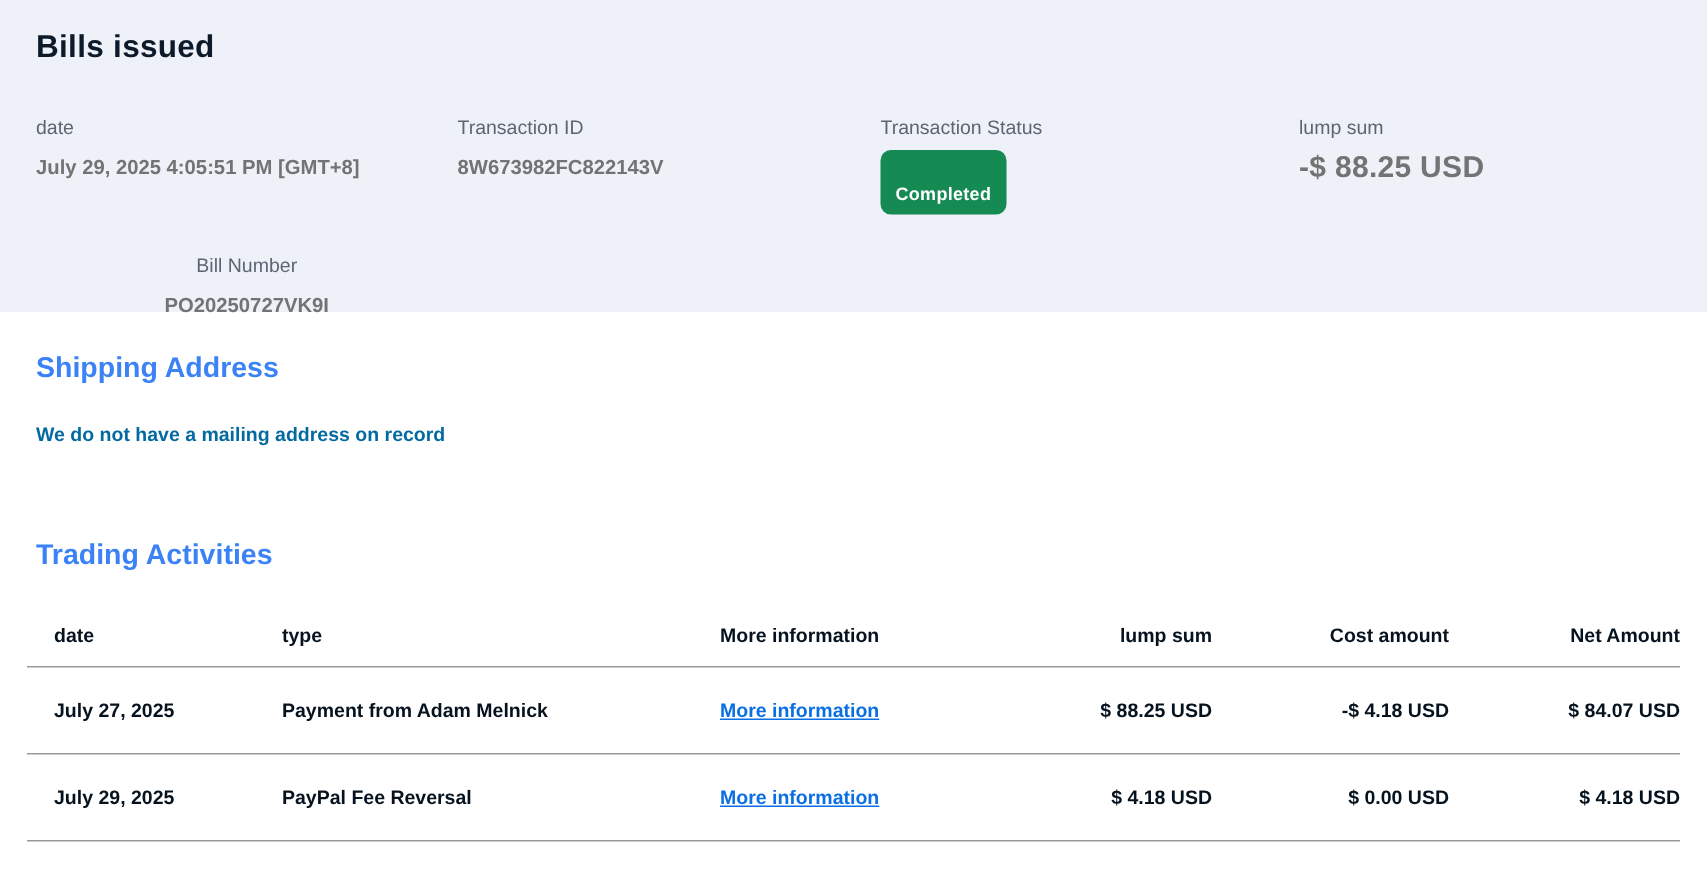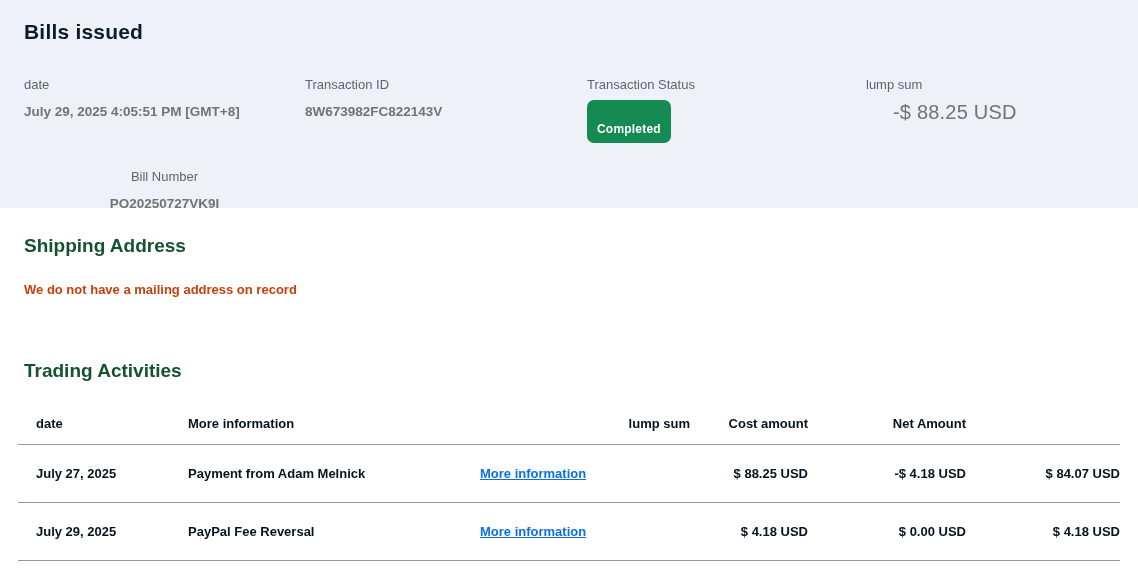--- a/index.html
+++ b/index.html
@@ -33,50 +33,49 @@
     font-weight: 400;
   }
   .field-value {
     margin-top: 12px;
     font-size: 13.5px;
     font-weight: 600;
     color: #737373;
   }
   .field-value.big {
     font-size: 20px;
-    font-weight: 400;
+    font-weight: 700;
     margin-top: 9px;
     letter-spacing: 0.2px;
-    margin-left: 27px;
   }
   .status-badge {
     display: inline-block;
     margin-top: 8px;
     background: #158a52;
     color: #ffffff;
     font-size: 12px;
     font-weight: 700;
     padding: 22px 10px 7px 10px;
     border-radius: 7px;
     letter-spacing: 0.2px;
   }
   .summary-grid.second { margin-top: 26px; text-align: center; }
   
   .section { padding: 0 24px; }
   .section-title {
     font-size: 19px;
     font-weight: 600;
-    color: #14532d;
+    color: #3b82f6;
   }
   .shipping-title { padding-top: 27px; }
   .shipping-message {
     margin-top: 25px;
     font-size: 13px;
     font-weight: 600;
-    color: #c2410c;
+    color: #0369a1;
   }
   .trading-title { margin-top: 63px; }
   
   .table {
     margin: 20px 18px 0 18px;
   }
   .trow {
     display: grid;
     grid-template-columns: 152px 292px 210px 118px 158px 1fr;
     align-items: center;
@@ -142,20 +141,21 @@
   <div class="shipping-message">We do not have a mailing address on record</div>
 </div>
 
 <div class="section">
   <h2 class="section-title trading-title">Trading Activities</h2>
 </div>
 
 <div class="table">
   <div class="trow head">
     <div class="th">date</div>
+    <div class="th">type</div>
     <div class="th">More information</div>
     <div class="th num">lump sum</div>
     <div class="th num">Cost amount</div>
     <div class="th num">Net Amount</div>
   </div>
 
   <div class="trow body-row">
     <div class="td">July 27, 2025</div>
     <div class="td">Payment from Adam Melnick</div>
     <div class="td"><a class="info-link">More information</a></div>

